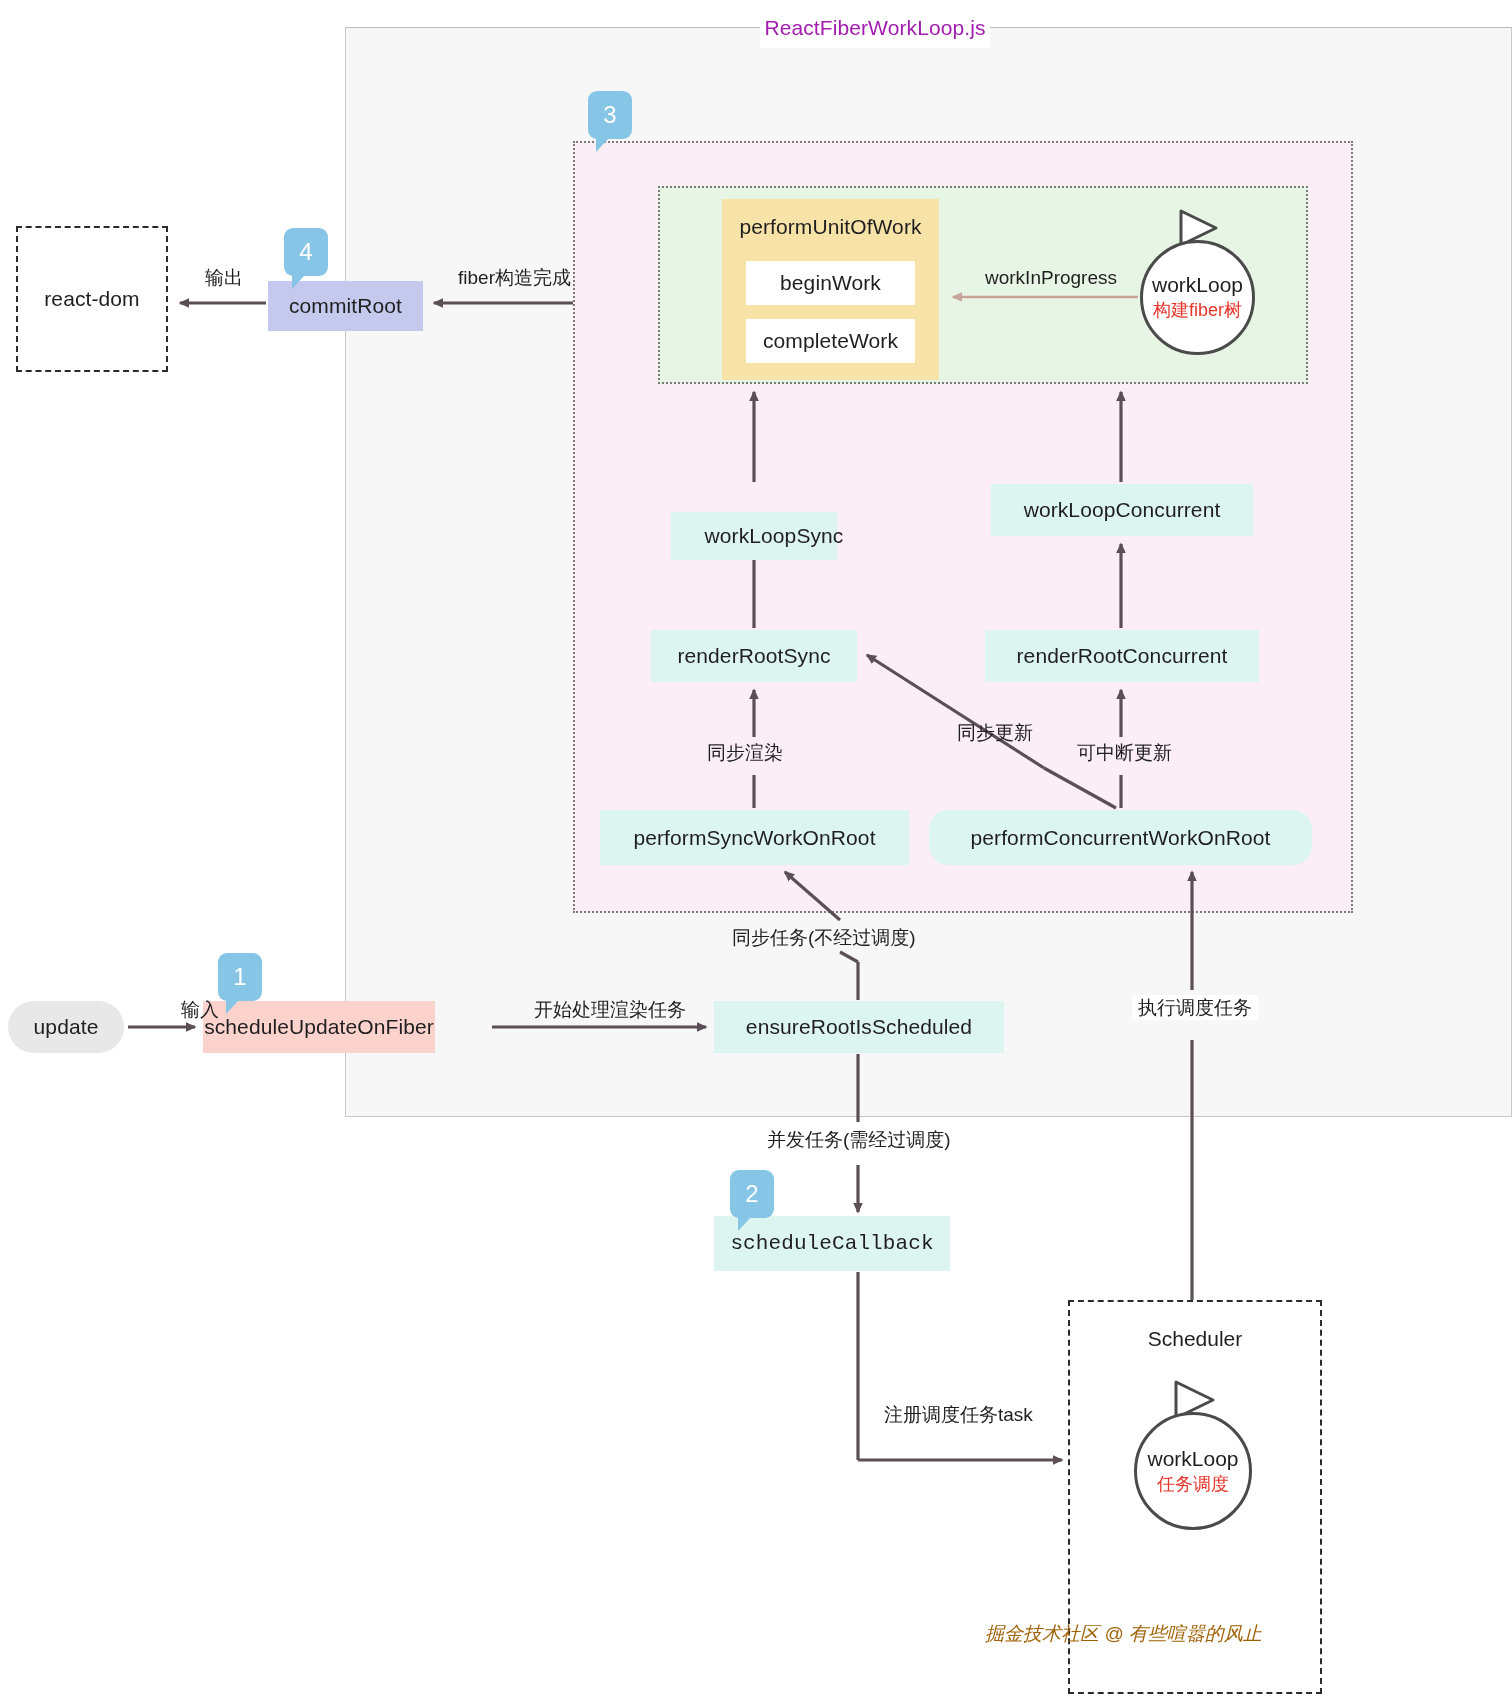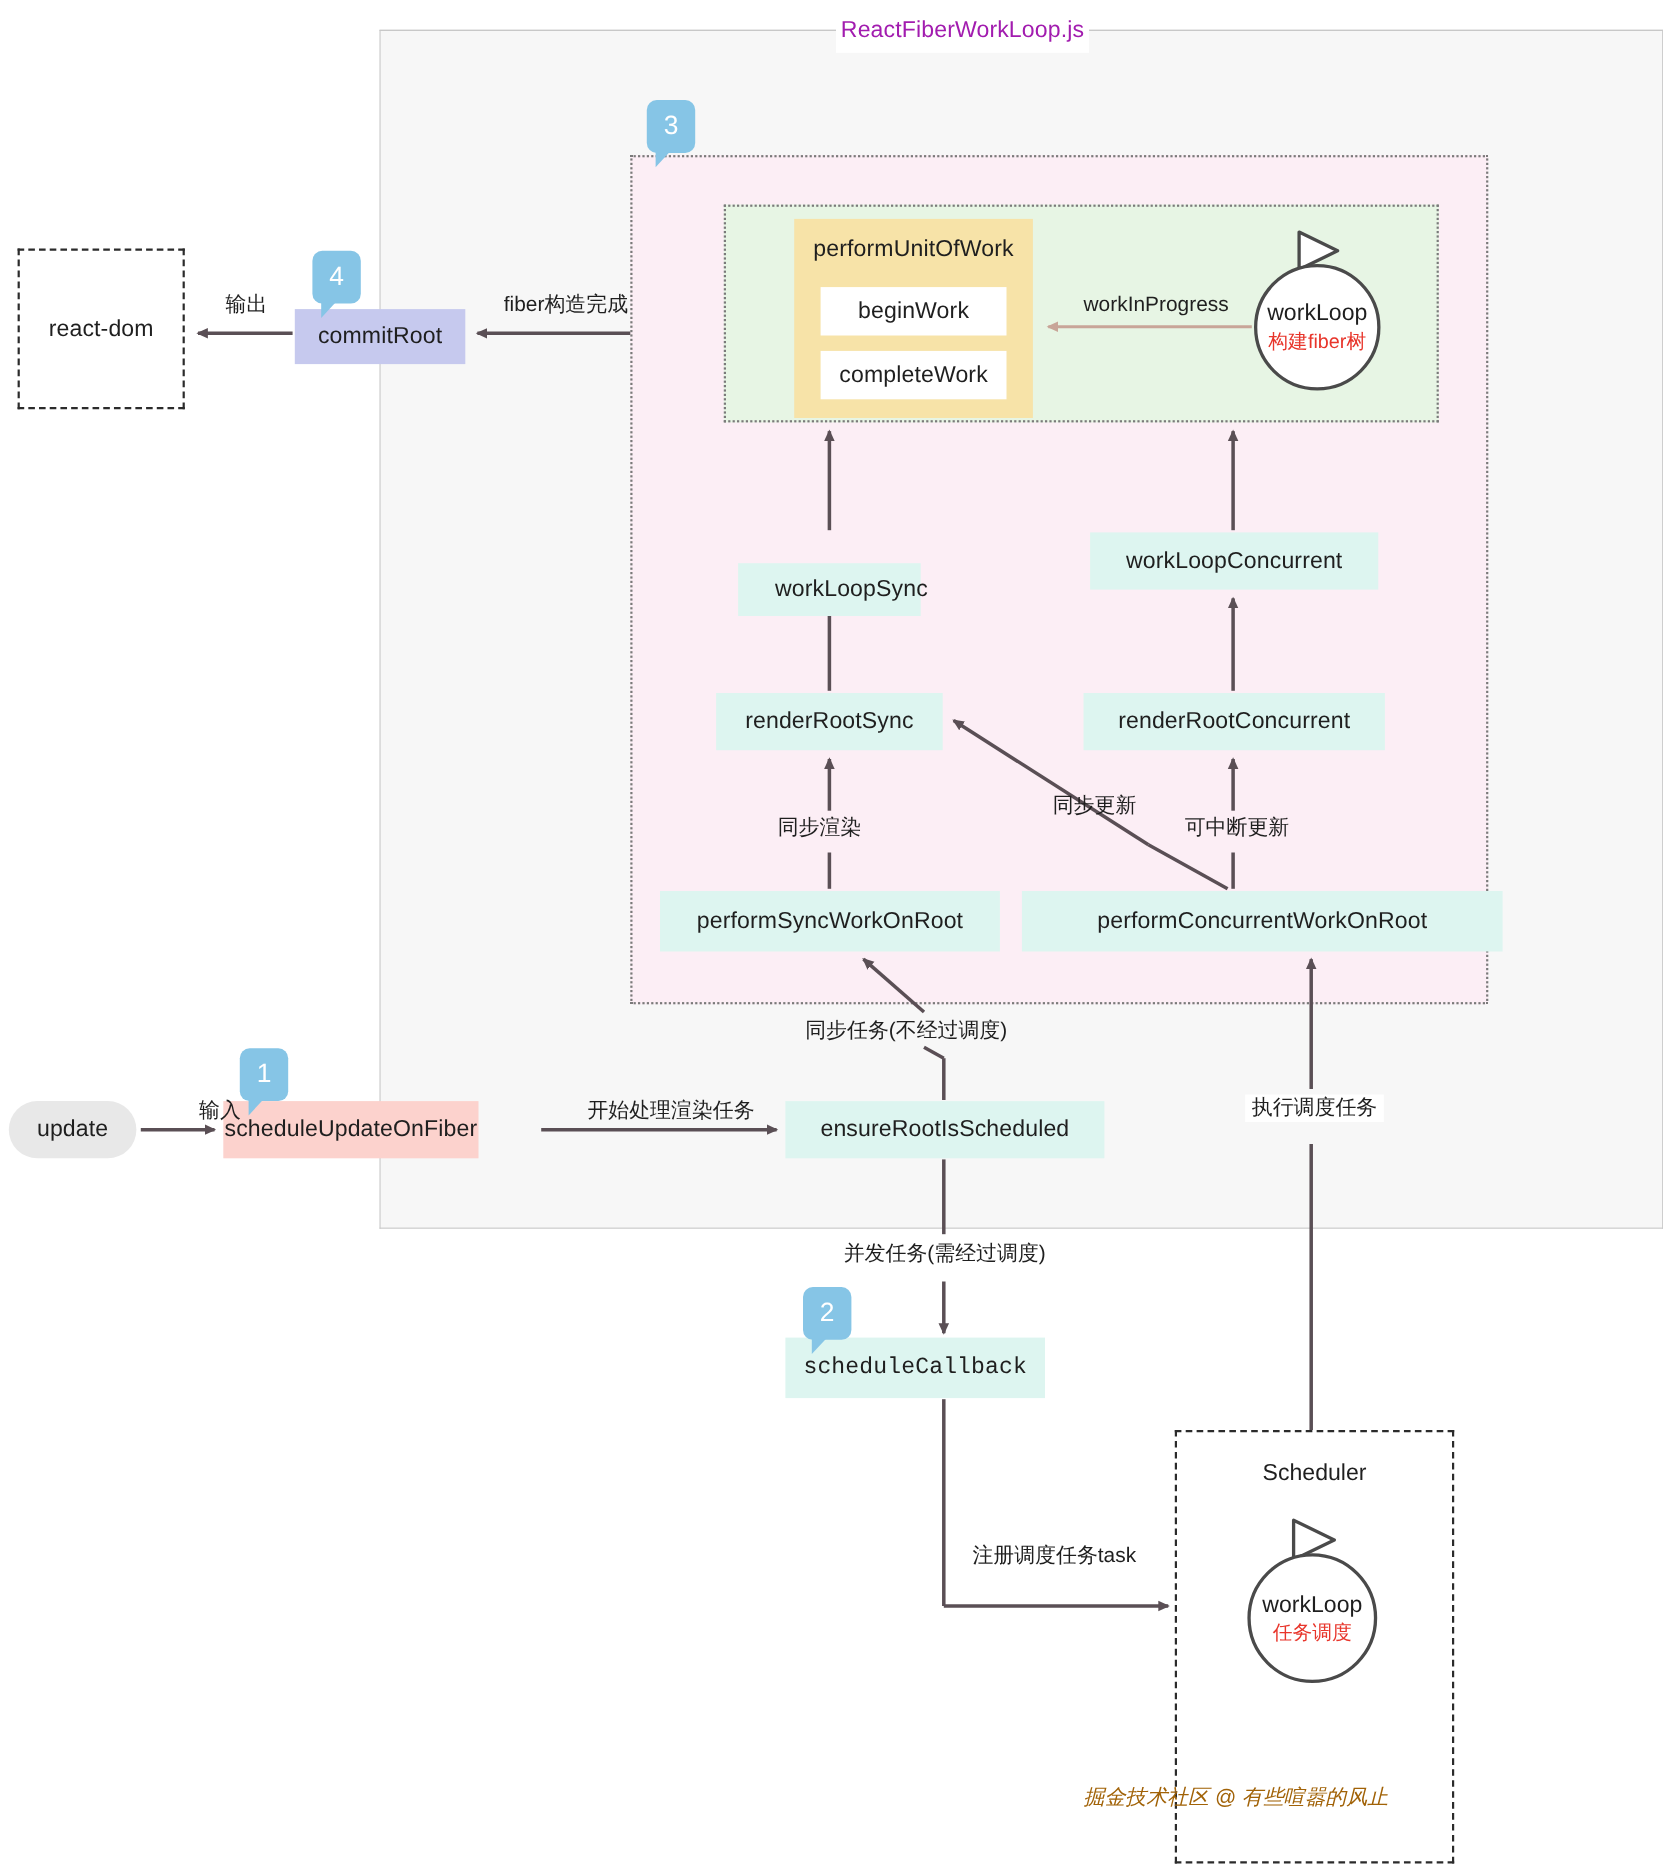--- a/index.html
+++ b/index.html
@@ -78,21 +78,21 @@
       display:block;padding-top:9px;}
   .n-performunit .title{font-size:21px;padding:6px 0 12px;}
   .n-beginwork{left:746px;top:261px;width:169px;height:44px;}
   .n-completework{left:746px;top:319px;width:169px;height:44px;}
 
   .n-wls{left:671px;top:512px;width:166px;height:48px;padding-left:40px;}
   .n-wlc{left:991px;top:484px;width:262px;height:52px;}
   .n-rrs{left:651px;top:630px;width:206px;height:52px;}
   .n-rrc{left:985px;top:630px;width:274px;height:52px;}
   .n-pswor{left:600px;top:810px;width:309px;height:55px;}
-  .n-pcwor{left:929px;top:810px;width:437px;height:55px;}
+  .n-pcwor{left:929px;top:810px;width:383px;height:55px;border-radius:19px;}
 
   .n-update{left:8px;top:1001px;width:116px;height:52px;}
   .n-suof{left:203px;top:1001px;width:232px;height:52px;}
   .n-eris{left:714px;top:1001px;width:290px;height:52px;}
   .n-schedcb{left:714px;top:1216px;width:236px;height:55px;font-family:Liberation Mono, monospace;}
 
   
   .circle{
     border:3px solid #4a4a4a;
     border-radius:50%;

